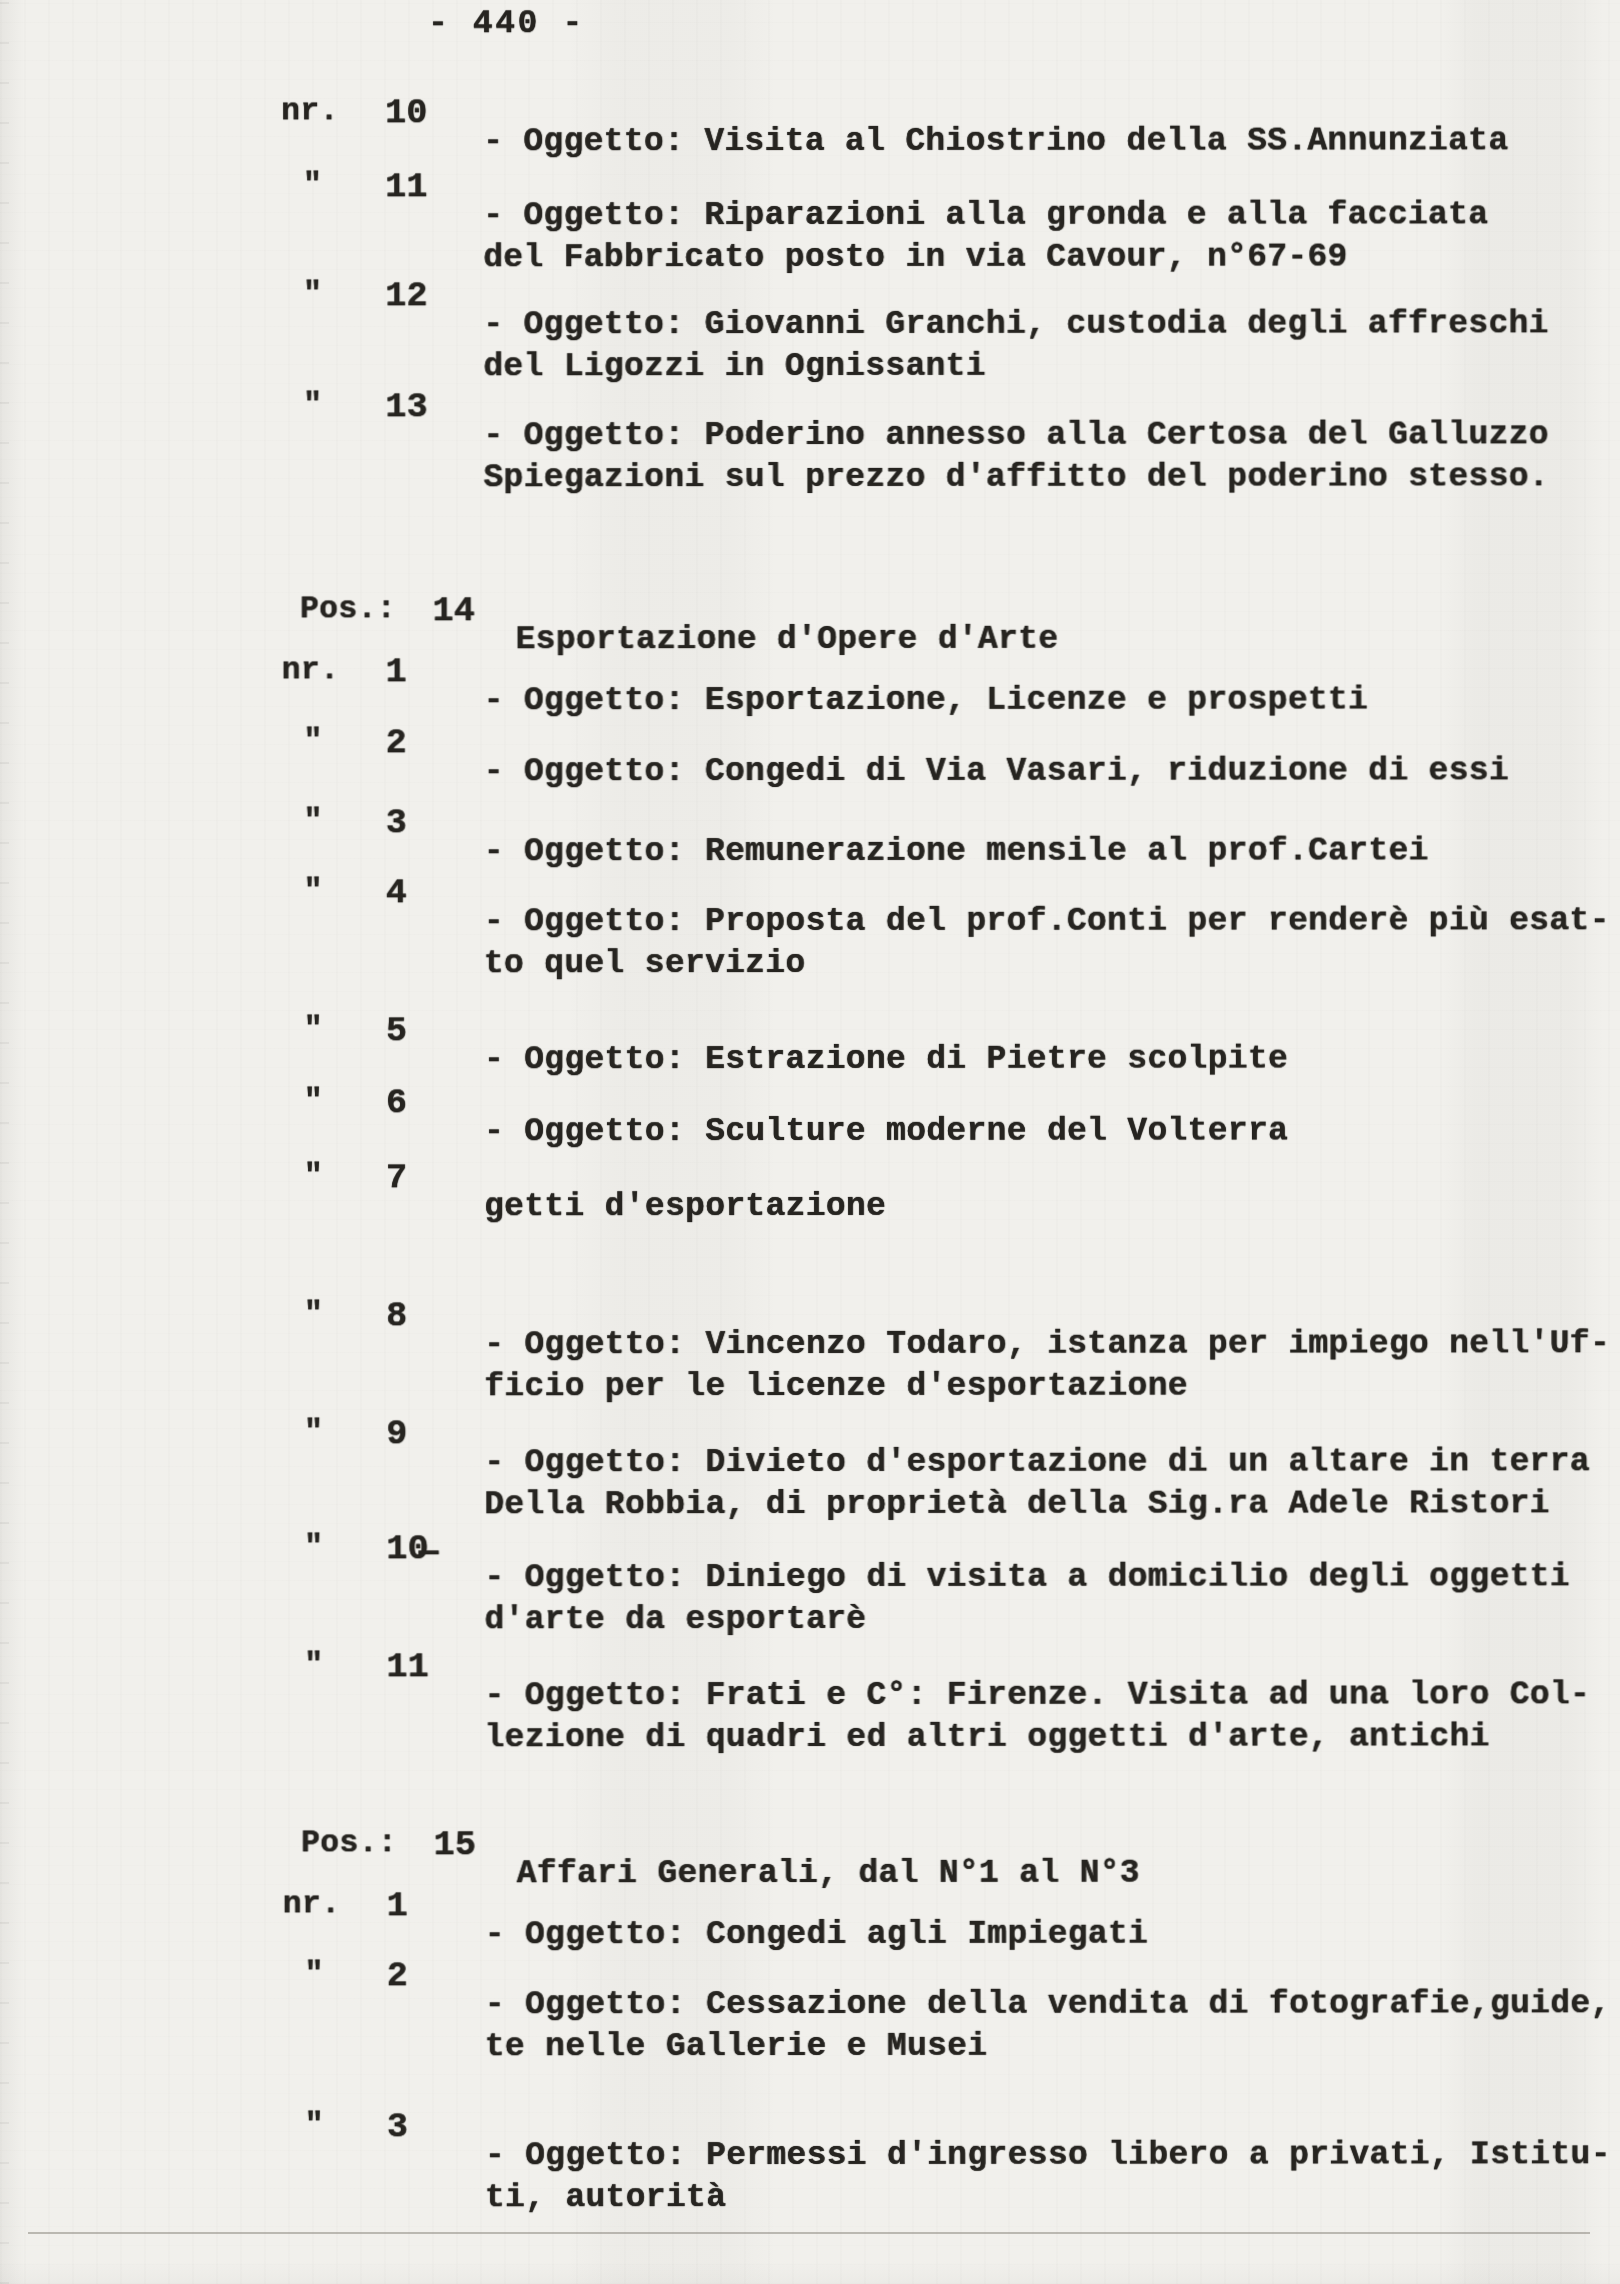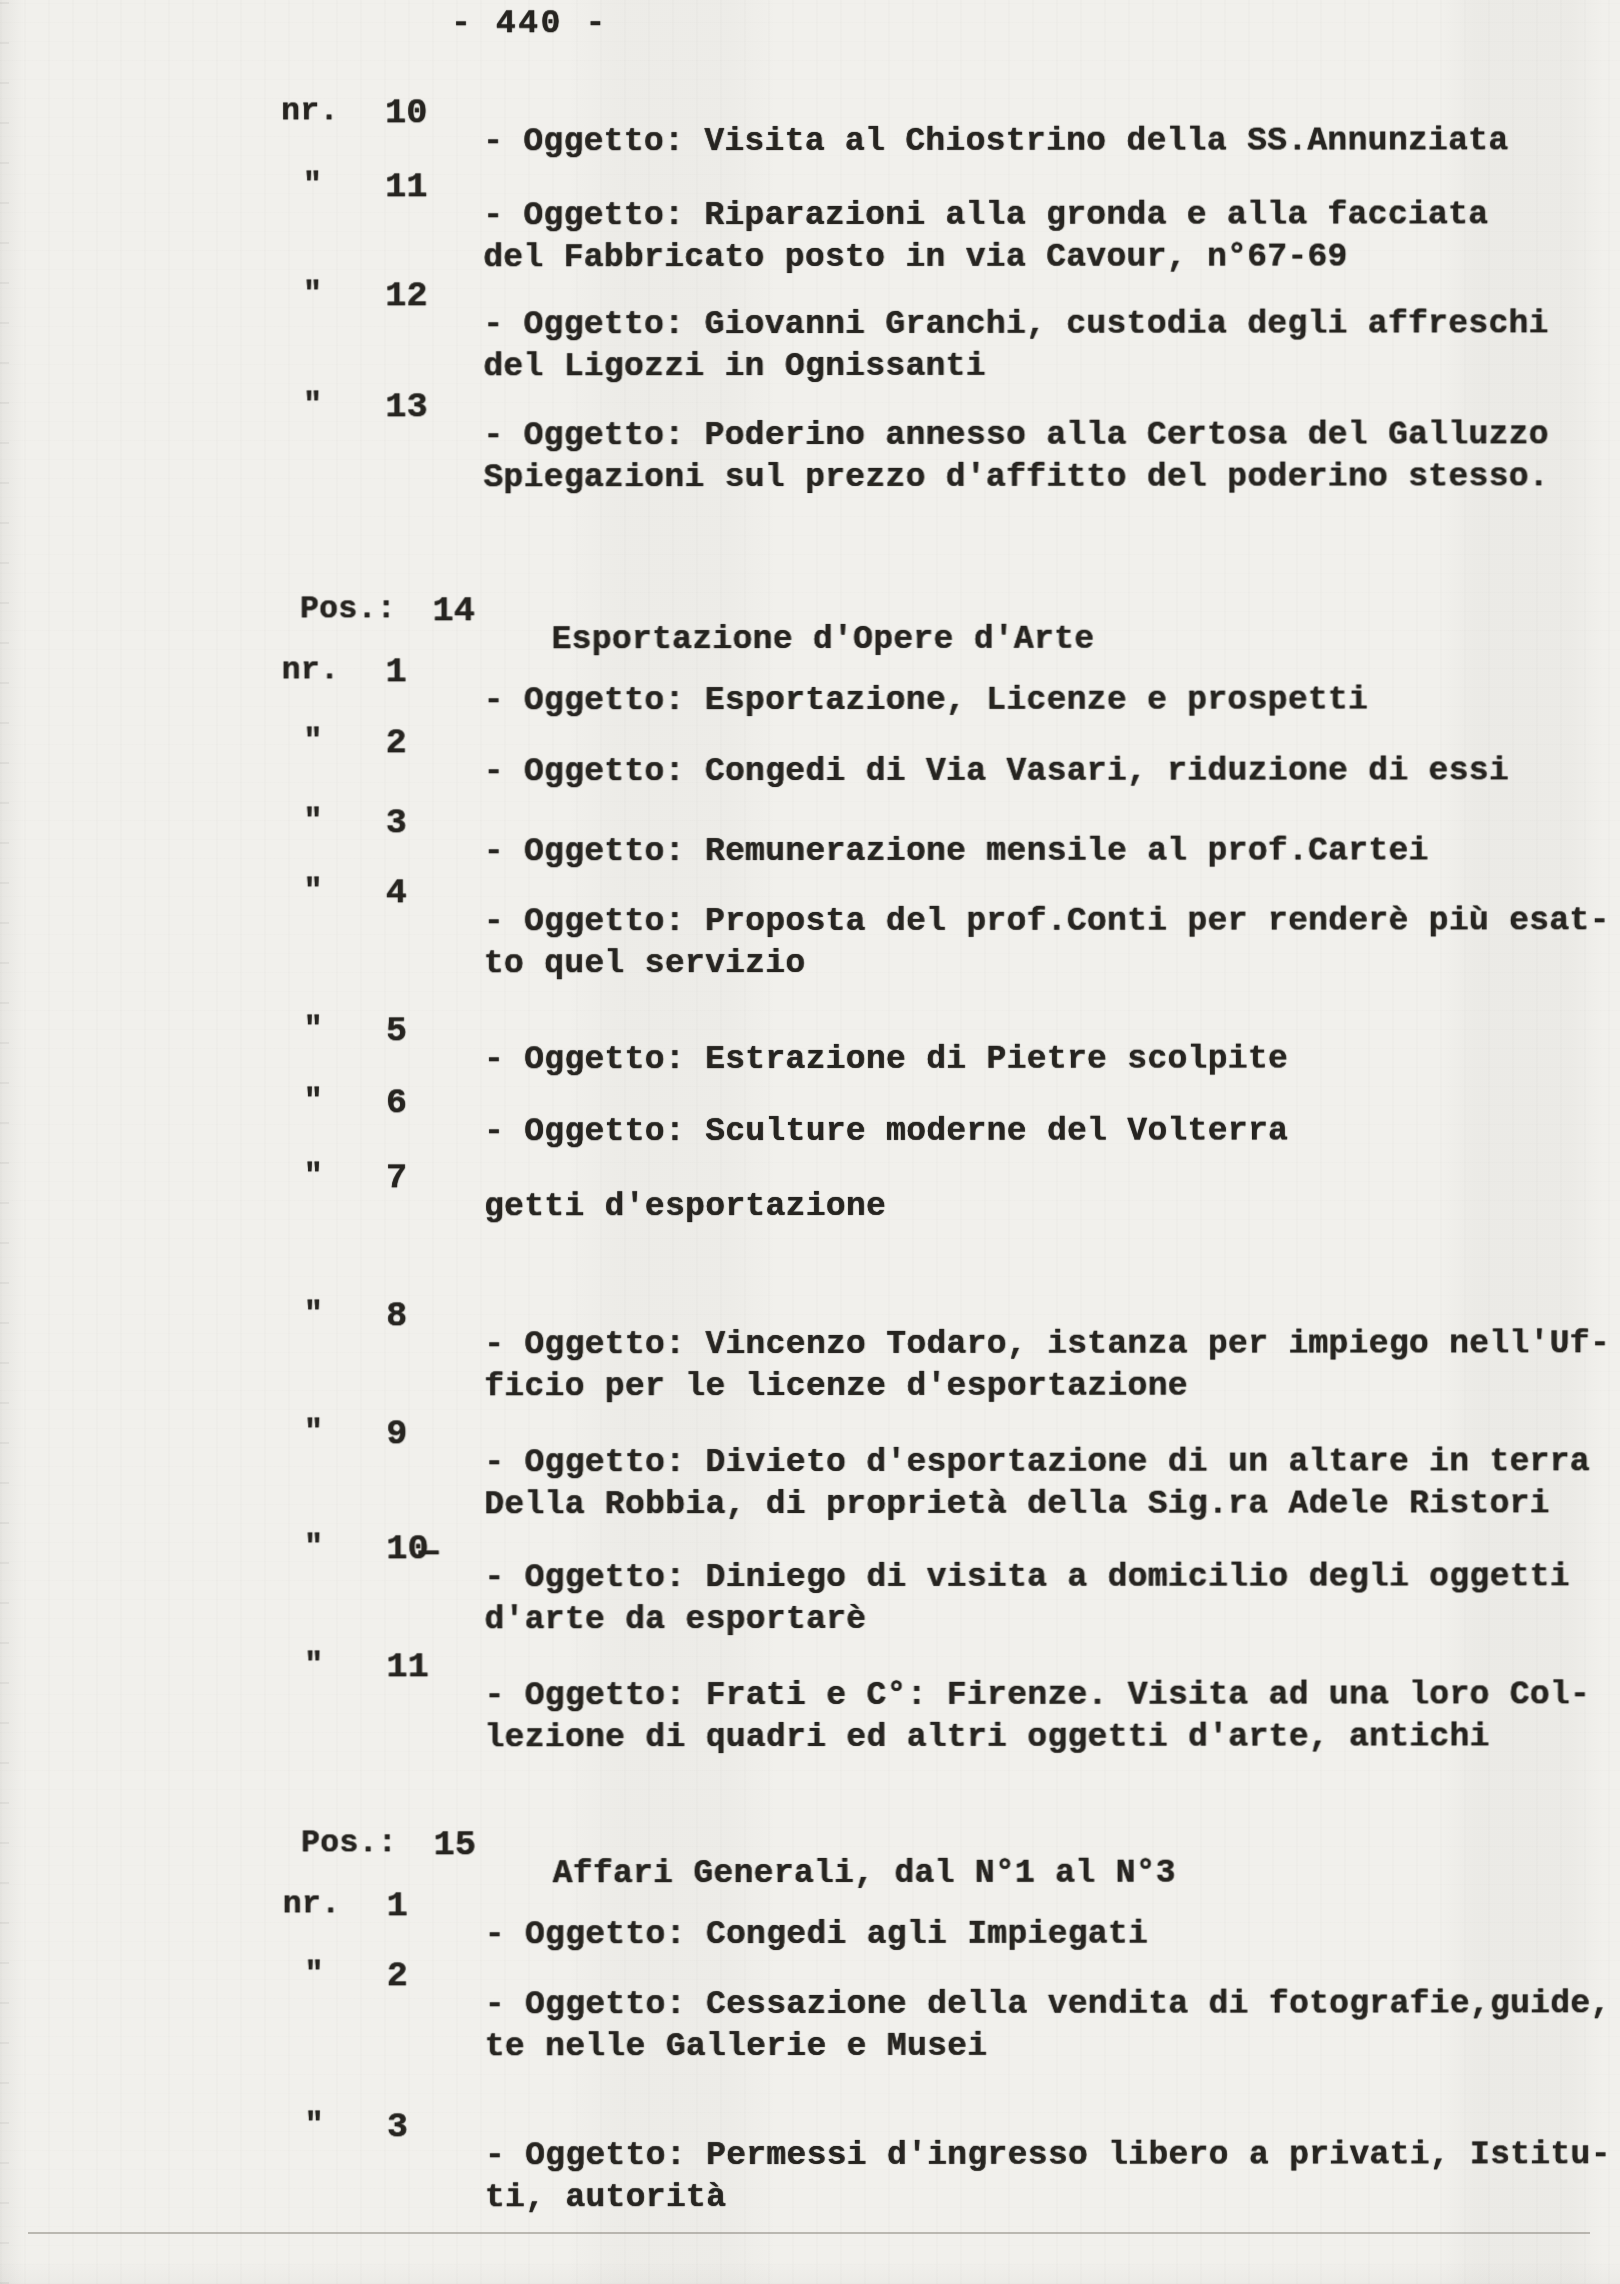--- a/index.html
+++ b/index.html
@@ -26,34 +26,34 @@
     inset:0;
     filter:blur(0.3px);
     transform:rotate(-0.05deg);
   }
   .content *{
     text-shadow:0 0 0.9px rgba(38,36,32,.95), 0.4px 0.4px 0.7px rgba(38,36,32,.45);
   }
   .pagenum{
     position:absolute;
     top:5.3px;
-    left:452px;
+    left:429px;
     font-size:33px;
     letter-spacing:2.6px;
     white-space:nowrap;
   }
   .row{position:absolute;left:0;width:100%;}
   .row span{display:block;}
   .lab{position:absolute;left:282px;font-size:31.5px;letter-spacing:0.3px;white-space:nowrap;}
   .row.ditto .lab{padding-left:21.7px;}
   .row.hdr .lab{padding-left:18.4px;}
   .num{position:absolute;left:386px;font-size:35px;letter-spacing:0.3px;white-space:nowrap;}
   .row.hdr .num{left:433px;}
   .txt{position:absolute;left:484px;font-size:33px;letter-spacing:0.3px;line-height:42px;margin-top:28px;}
-  .row.hdr .txt{left:552px;}
+  .row.hdr .txt{left:516px;}
   .ln{white-space:nowrap;}
   .scanline{
     position:absolute;
     left:27.6px;
     top:2232px;
     width:1562px;
     height:2px;
     background:rgba(120,116,106,.45);
   }
   .edge-smudge{

